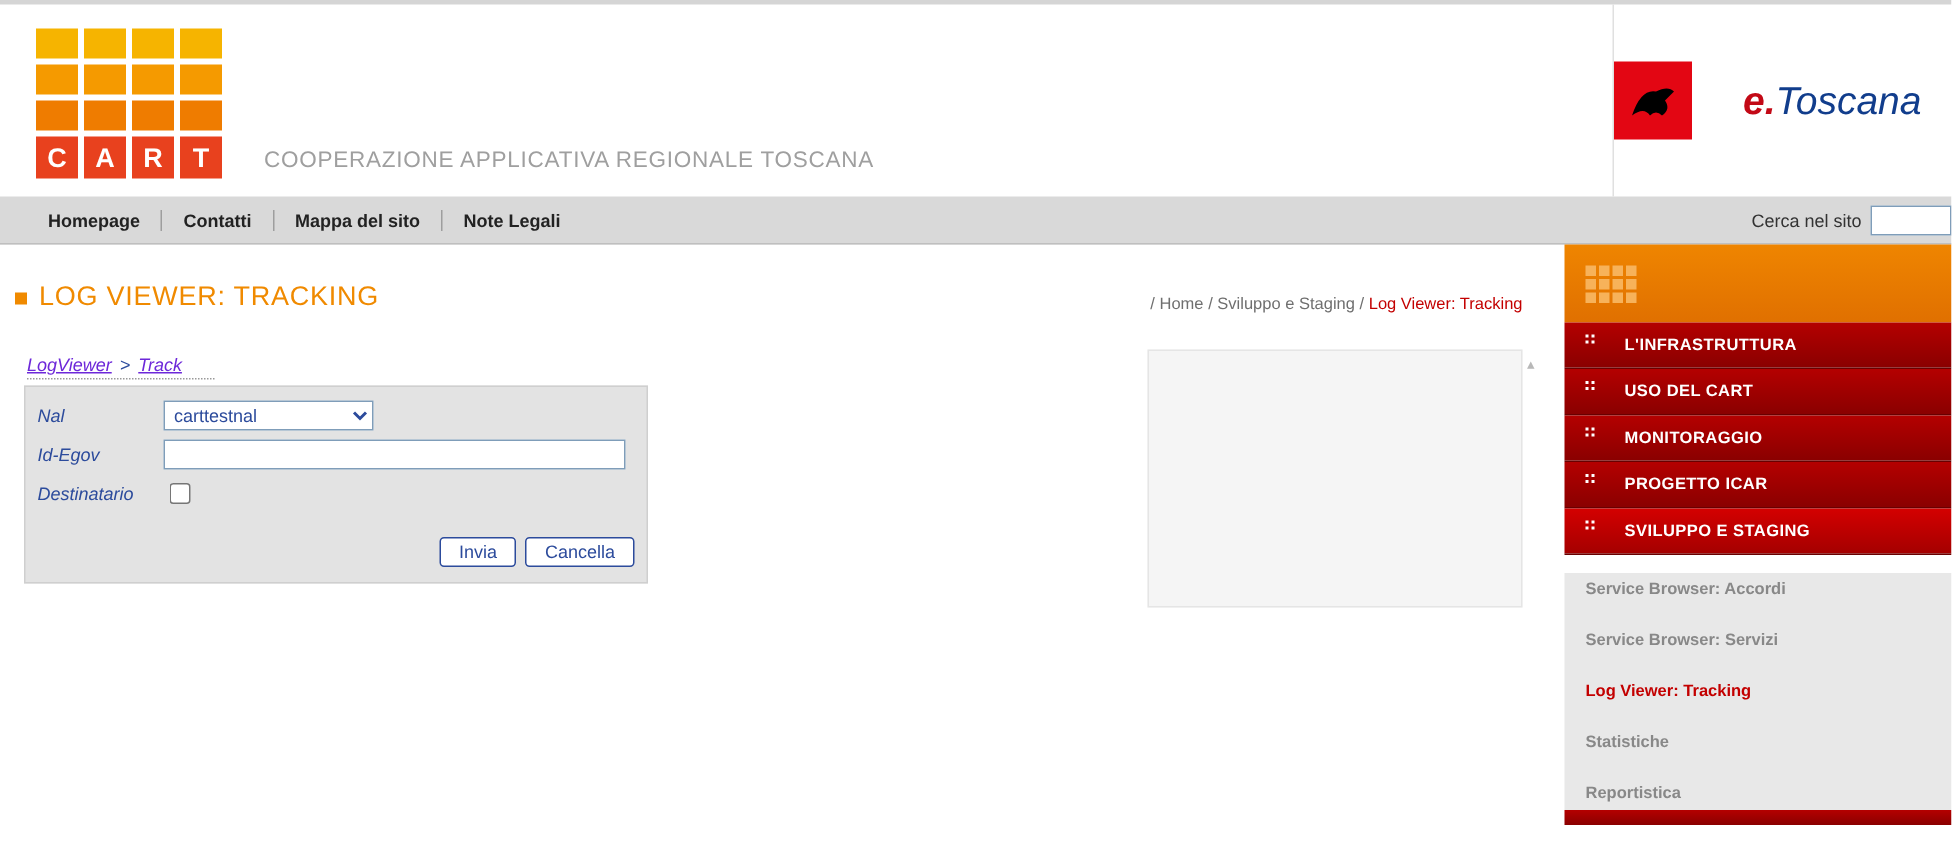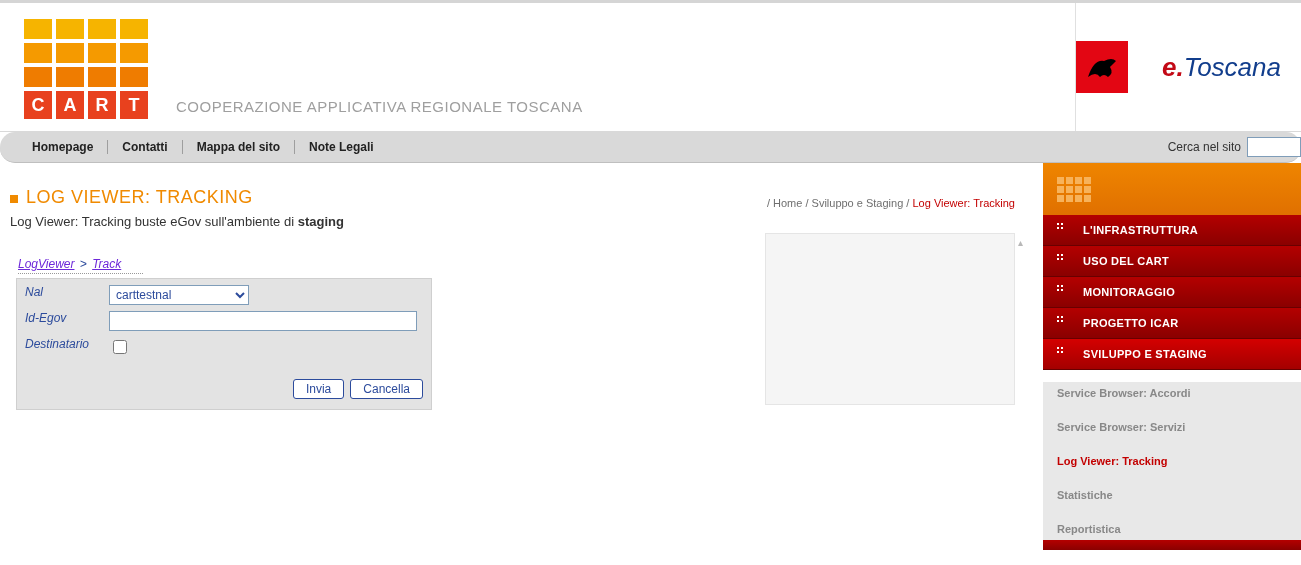--- a/index.html
+++ b/index.html
@@ -92,21 +92,20 @@
   .etoscana-logo .e { color: #c30916; font-weight: bold; }
   
   .navbar {
     background: #d9d9d9;
     border-bottom: 1px solid #bfbfbf;
     height: 30px;
     display: flex;
     align-items: center;
     padding-left: 18px;
     position: relative;
-    border-radius: 15px;
   }
   .navbar a {
     padding: 0 14px;
     border-right: 1px solid #9e9e9e;
     font-weight: bold;
     color: #222;
     font-size: 12px;
     text-decoration: none;
     line-height: 14px;
   }
@@ -195,21 +194,21 @@
   
   .form-card {
     width: 398px;
     margin: 4px 0 0 6px;
     background: #e3e3e3;
     border: 1px solid #cfcfcf;
     padding: 6px 8px 10px 8px;
   }
   .form-row {
     display: flex;
-    align-items: flex-start;
+    align-items: center;
     height: 26px;
   }
   .form-label {
     width: 84px;
     color: #2c4b9c;
     font-style: italic;
     font-size: 12px;
   }
   .form-select {
     width: 140px;
@@ -389,23 +388,20 @@
         <span class="sq-bullet"></span>
         <span class="page-title">LOG VIEWER: TRACKING</span>
       </div>
 
       <div class="breadcrumb">
         <span class="sep">/ </span><span class="bc-link">Home</span>
         <span class="sep"> / </span><span class="bc-link">Sviluppo e Staging</span>
         <span class="sep"> / </span><span class="bc-current">Log Viewer: Tracking</span>
       </div>
 
-      <div class="page-desc">
-        <span>Log Viewer: Tracking buste eGov sull'ambiente di </span><b>staging</b>
-      </div>
 
       <div class="mini-bc">
         <a>LogViewer</a>
         <span class="gt"> &gt; </span>
         <a>Track</a>
       </div>
 
       
       <div class="form-card">
 

